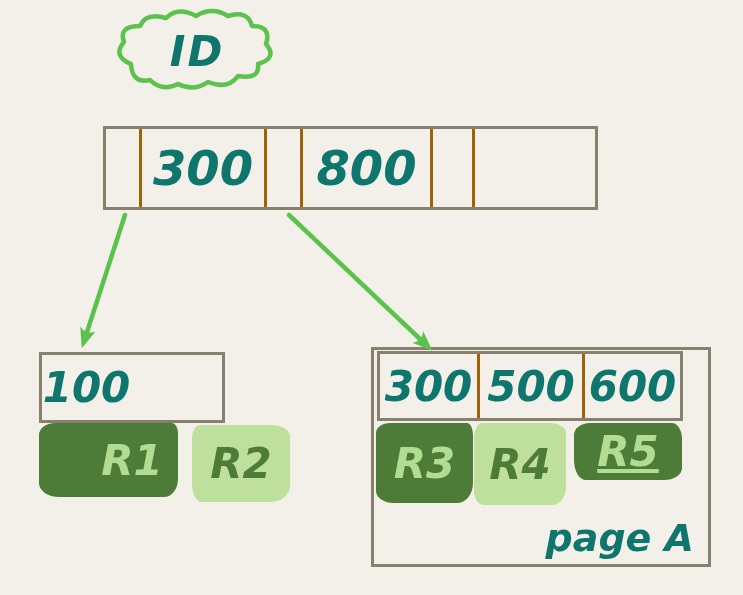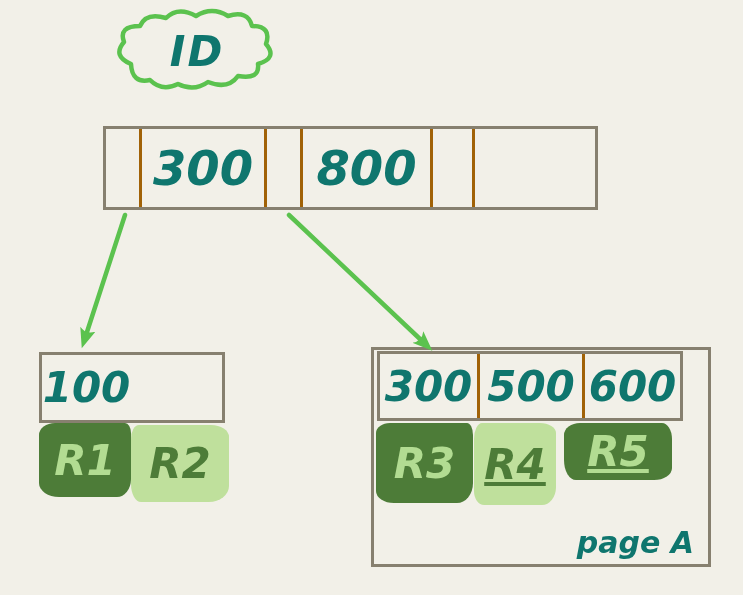--- a/index.html
+++ b/index.html
@@ -55,28 +55,28 @@
     position:absolute;display:flex;z-index:2;
   }
   .records-left{left:39px;top:423px;}
   .records-right{left:376px;top:423px;}
   .record{
     display:flex;align-items:center;justify-content:center;
     font-weight:bold;font-style:italic;font-size:42px;
   }
   .record.dark{background:#4d7c38;color:#b2dc92;}
   .record.light{background:#bfe09c;color:#4d7c38;}
-  .r1{width:92px;height:74px;border-radius:16px 6px 14px 20px / 12px 10px 18px 14px;}
-  .r2{width:98px;height:77px;margin-left:0;margin-top:2px;border-radius:8px 18px 20px 10px / 14px 12px 16px 18px;}
+  .r1{width:92px;height:74px;border-radius:16px 6px 14px 20px / 12px 10px 18px 14px;padding-left:47px;}
+  .r2{width:98px;height:77px;margin-left:14px;margin-top:2px;border-radius:8px 18px 20px 10px / 14px 12px 16px 18px;}
   .r3{width:97px;height:80px;border-radius:14px 6px 16px 18px / 10px 12px 20px 12px;}
-  .r4{width:82px;height:82px;margin-left:1px;border-radius:8px 16px 14px 10px / 16px 10px 18px 14px;text-decoration:underline;}
+  .r4{width:92px;height:82px;margin-left:1px;border-radius:8px 16px 14px 10px / 16px 10px 18px 14px;}
   .r5{width:108px;height:57px;margin-left:8px;border-radius:16px 10px 18px 12px / 12px 16px 12px 20px;text-decoration:underline;}
   .page-label{
     position:absolute;right:14px;bottom:4px;
-    font-size:30px;z-index:2;
+    font-size:38px;z-index:2;
   }
 </style>
 </head>
 <body>
 
 <div class="canvas">
 
   <svg class="overlay" viewBox="0 0 743 595">
     <defs>
       <marker id="ah" markerUnits="userSpaceOnUse" markerWidth="24" markerHeight="20" refX="3" refY="8" orient="auto">

